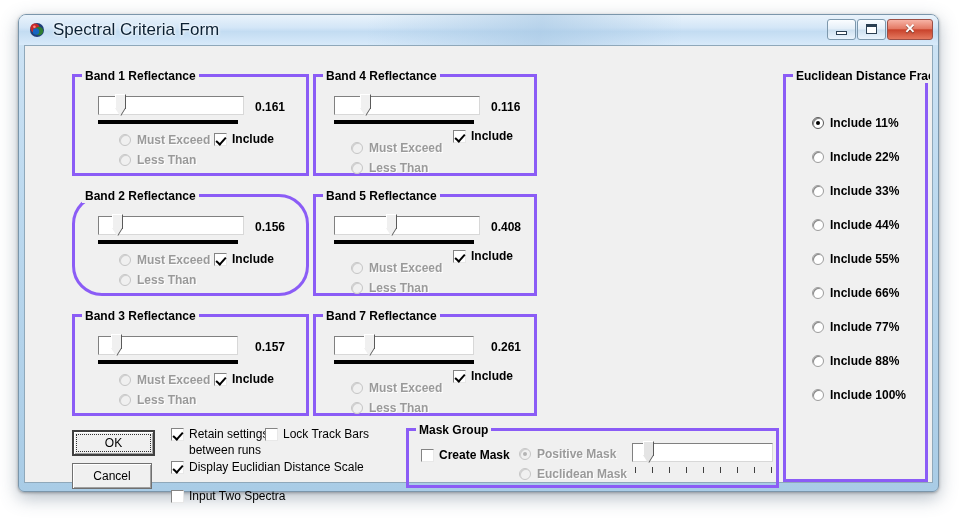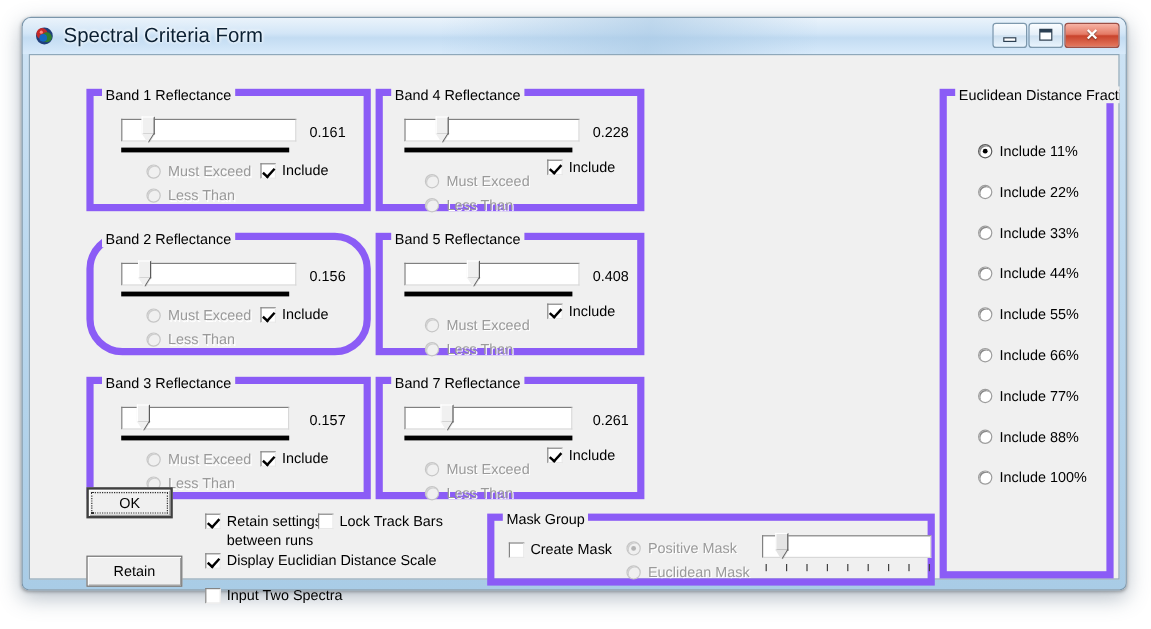--- a/index.html
+++ b/index.html
@@ -72,22 +72,23 @@
   .client {
     position: absolute; left: 5px; top: 30px; right: 5px; bottom: 8px;
     background: #f0f0f0;
     border: 1px solid #8fa8ba;
     box-sizing: border-box;
   }
 
   
   .group {
     position: absolute;
-    border: 6px solid #8b5cf6;
-    box-sizing: border-box;
+    border: 3px solid #8b5cf6;
+    box-sizing: border-box;
+    font-weight: bold;
   }
   .group > .glabel {
     position: absolute; top: -8px; left: 7px;
     background: #f0f0f0; padding: 0 3px;
     font-size: 12px; color: #000; white-space: nowrap;
   }
   .group.clip > .glabel { overflow: hidden; }
 
   
   .tb { position: absolute; }
@@ -302,21 +303,21 @@
         <div class="glabel">Band 4 Reflectance</div>
 
         <div class="tb" style="left:18px; top:19px; width:146px;">
           <div class="channel" style="width:146px;"></div>
           <div class="thumb" style="left:26px;">
             <div class="body"></div>
             <div class="tip"></div>
           </div>
           <div class="barline" style="left:0px; top:24px; width:140px;"></div>
         </div>
-        <div class="tb-value" style="left:175px; top:23px;">0.228</div>
+        <div class="tb-value" style="left:175px; top:23px;">0.116</div>
 
         <div class="rb dis" style="left:35px; top:64px;">
           <span class="circle"></span>
           <span class="lbl">Must Exceed</span>
         </div>
         <div class="rb dis" style="left:35px; top:84px;">
           <span class="circle"></span>
           <span class="lbl">Less Than</span>
         </div>
         <div class="cb on" style="left:137px; top:52px;">
@@ -418,26 +419,26 @@
           <span class="circle"></span>
           <span class="lbl">Include 100%</span>
         </div>
 
         <div class="cb on" style="left:26px; top:351px; width:116px; overflow:hidden;">
           
           
         </div>
       </div>
 
-      <div class="btn default" style="left:47px; top:360px; width:72px; height:26px;">
+      <div class="btn default" style="left:47px; top:384px; width:83px; height:26px;">
         <span class="focus"></span>
         <span>OK</span>
       </div>
       <div class="btn" style="left:47px; top:417px; width:80px; height:26px;">
-        <span>Retain</span>
+        <span>Cancel</span>
       </div>
 
       <div class="cb on" style="left:146px; top:381px;">
         <span class="box"></span>
         <span class="lbl">Retain settings</span>
       </div>
       <div style="position:absolute; left:164px; top:397px; font-size:12px; color:#000;">between runs</div>
 
       <div class="cb" style="left:240px; top:381px;">
         <span class="box"></span>

